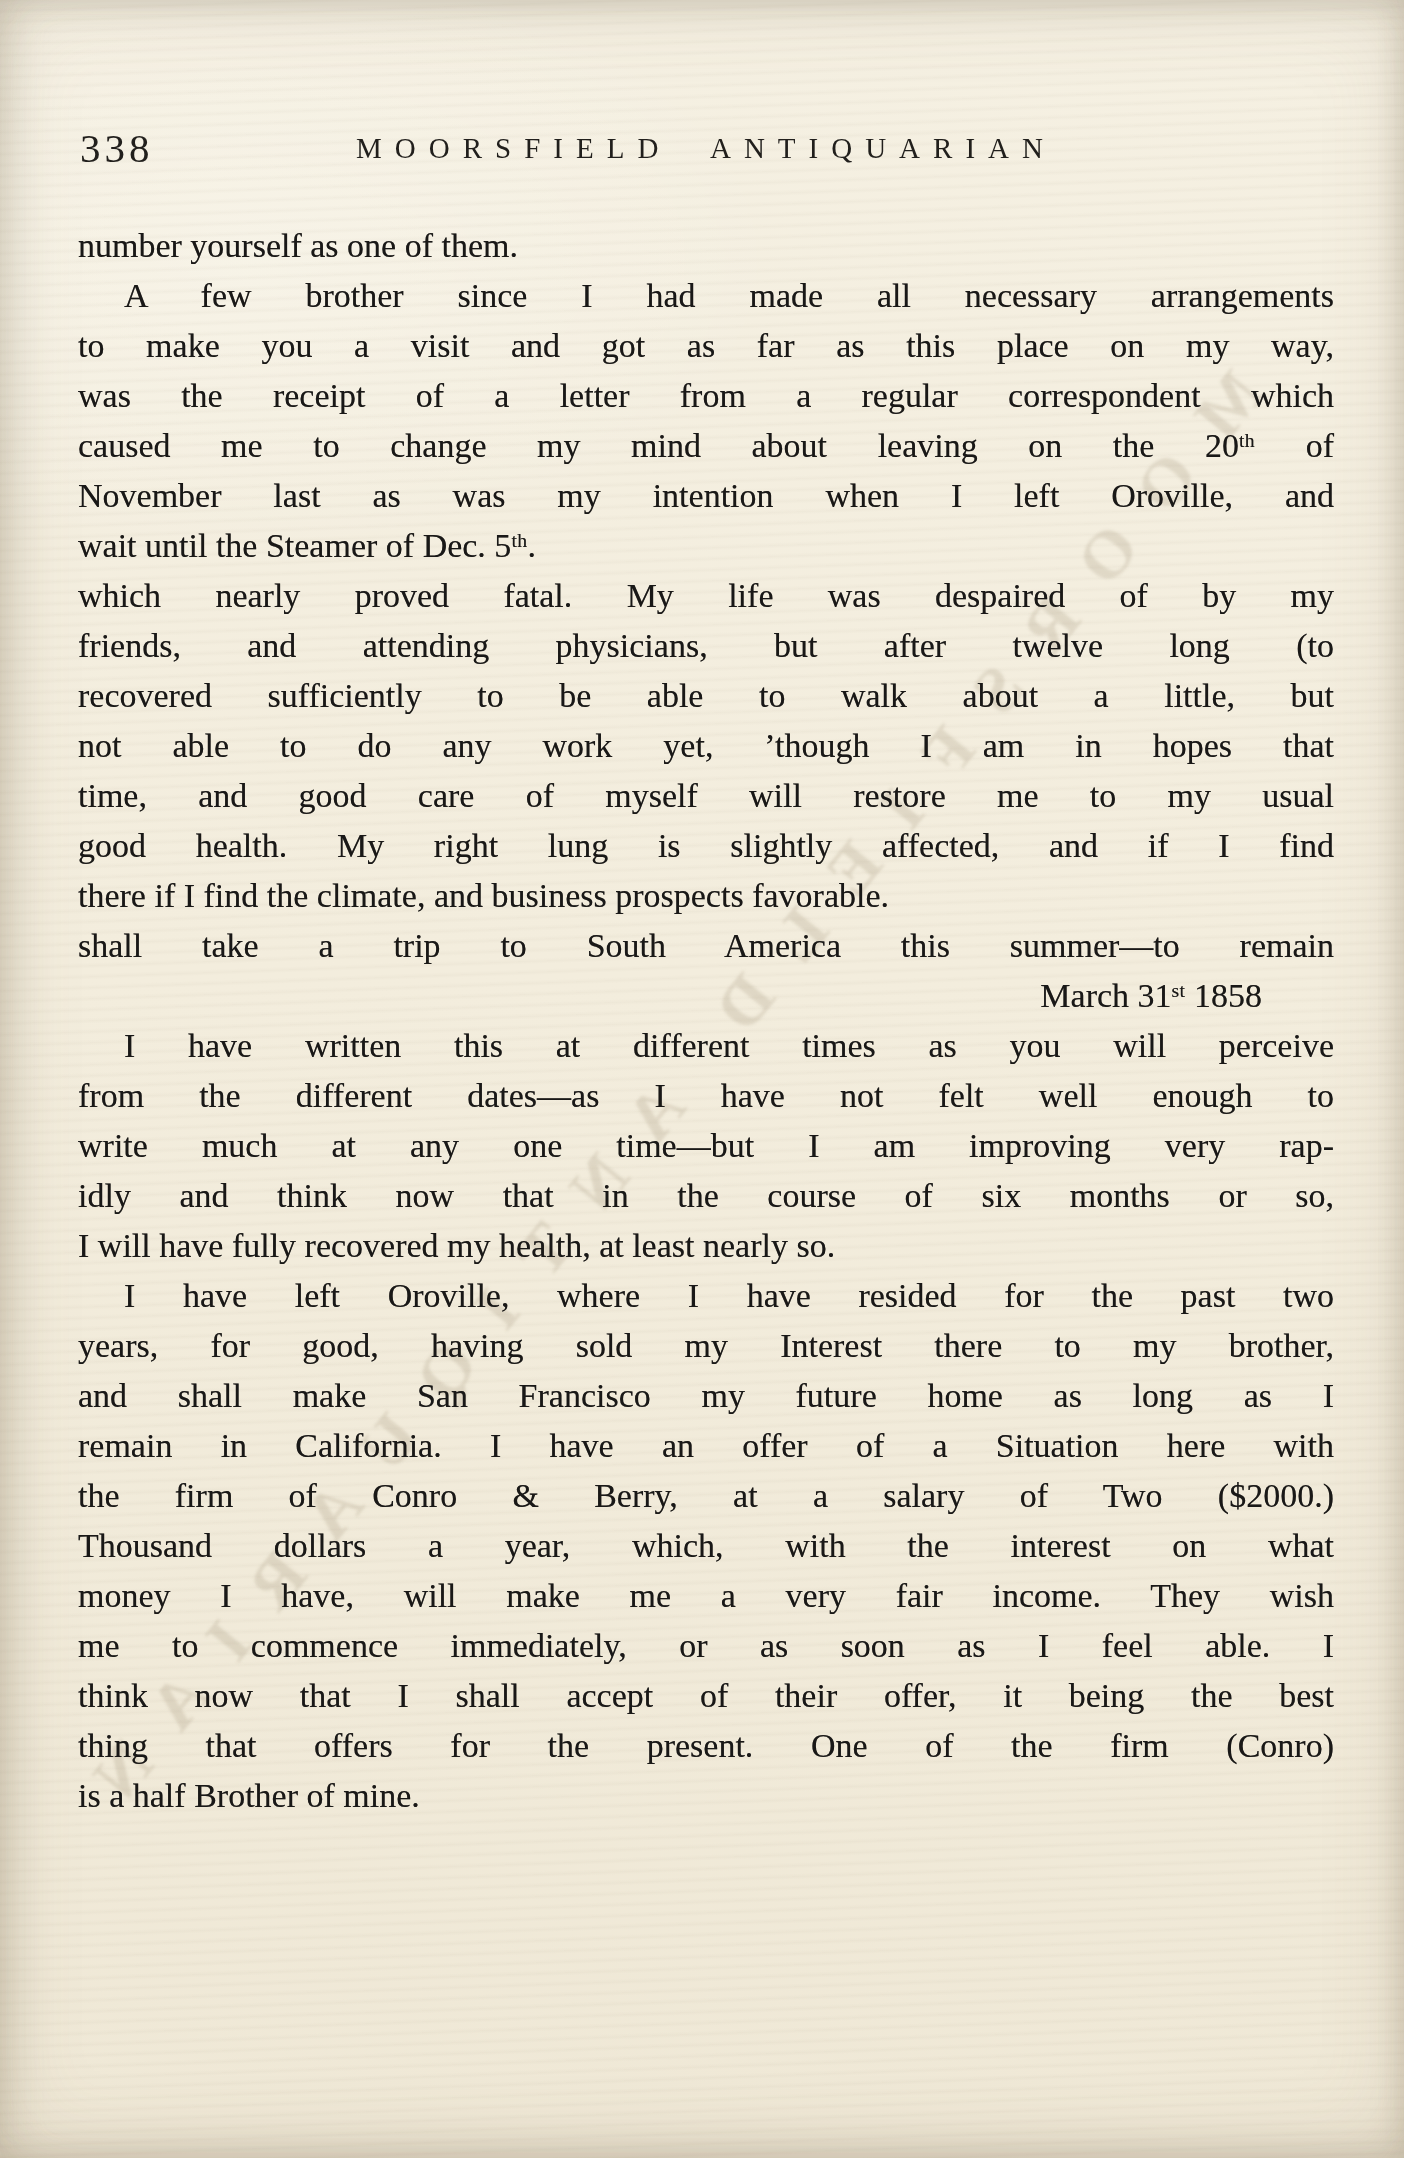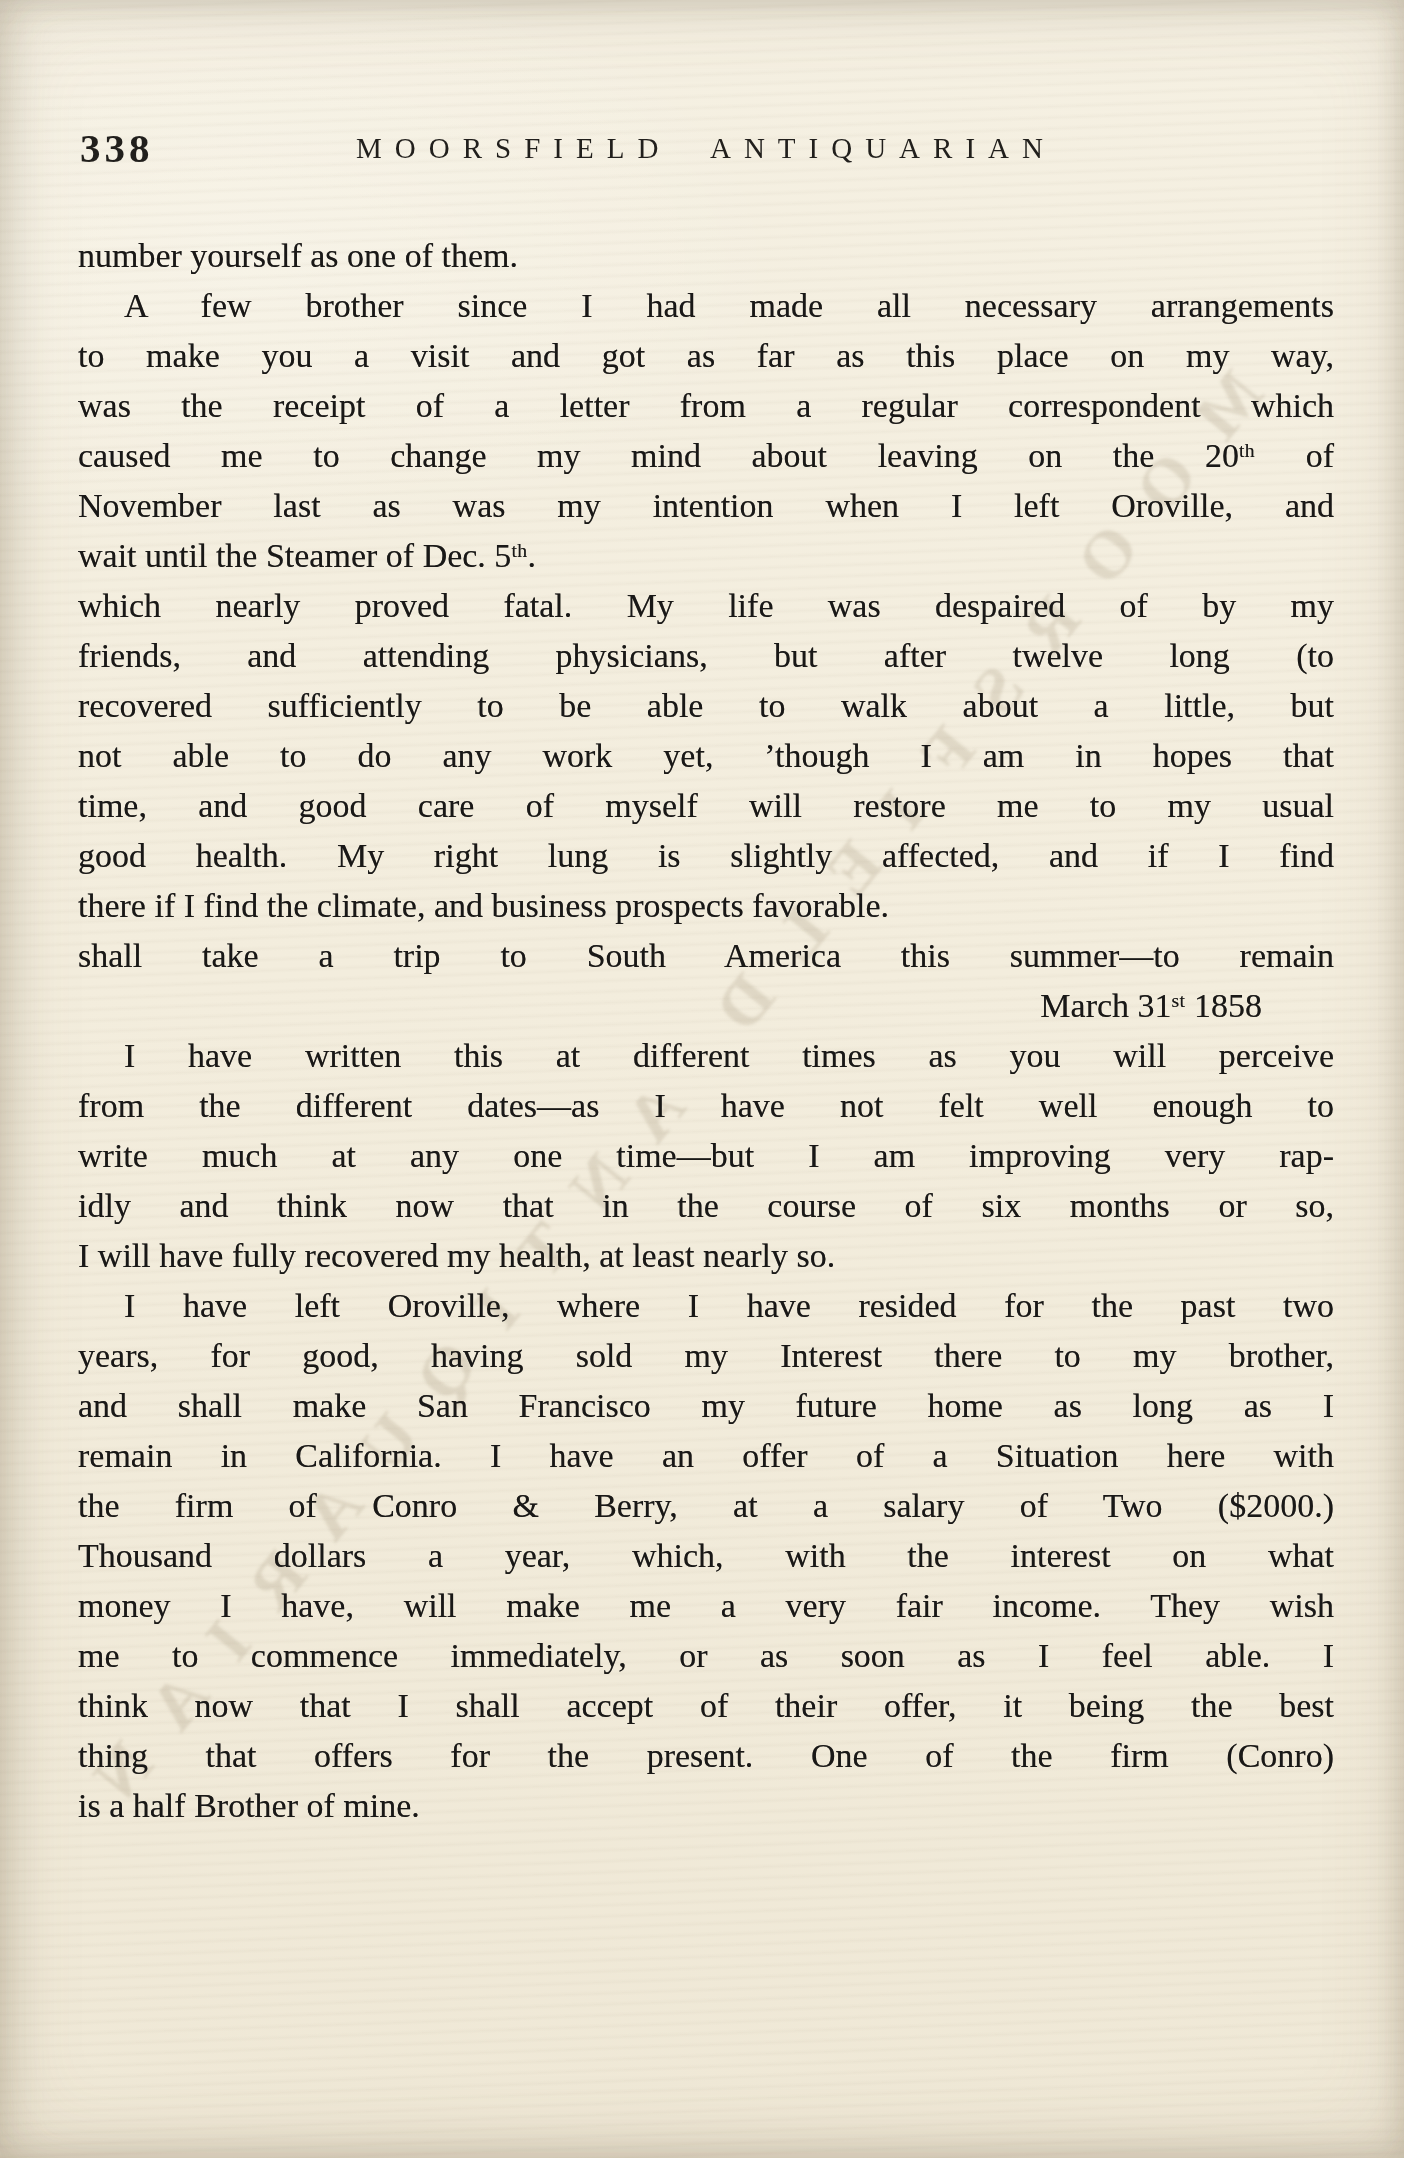--- a/index.html
+++ b/index.html
@@ -33,29 +33,29 @@
     color:rgba(125,108,80,.17);
     filter:blur(1.6px);
     transform:translate(-50%,-50%) rotate(-51deg) scaleX(-1);
     display:flex;align-items:center;justify-content:center;
   }
   .pagehead{
     position:absolute;top:124px;left:78px;width:1256px;height:52px;
   }
   .pagenum{
     position:absolute;left:2px;top:0;
-    font-size:41px;color:#211f1c;letter-spacing:4px;font-weight:bold;
+    font-size:41px;color:#211f1c;letter-spacing:4px;
   }
   .runhead{
     position:absolute;left:0;right:0;top:8px;text-align:center;
     font-size:29px;color:#211f1c;
     letter-spacing:13px;word-spacing:20px;
   }
   .letter{
-    position:absolute;left:78px;top:231px;width:1256px;
+    position:absolute;left:78px;top:221px;width:1256px;
     font-size:34px;line-height:50px;color:#191817;
     text-shadow:0 0 .6px rgba(25,22,20,.55);
   }
   .line{text-align:justify;text-align-last:justify;}
   .line.end{text-align-last:left;}
   .line.right{text-align:right;text-align-last:right;padding-right:72px;}
   .line.indent{text-indent:46px;}
   .line .it{}
   .line sup{
     font-size:.58em;line-height:0;position:relative;top:-.5em;

